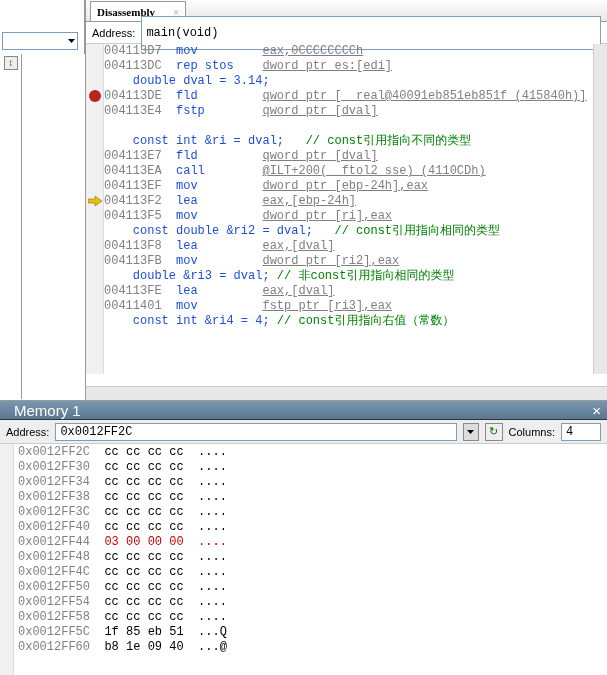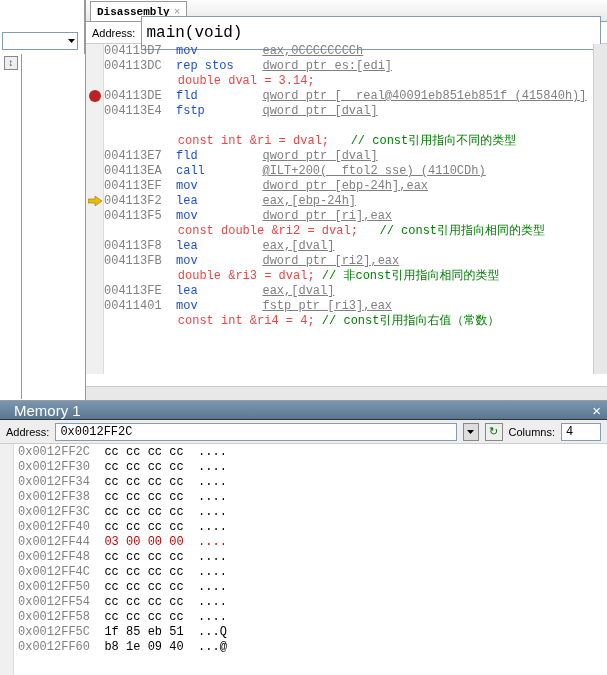--- a/index.html
+++ b/index.html
@@ -4,36 +4,36 @@
 <style>
 * { margin:0; padding:0; box-sizing:border-box; }
 body { font-family:"Courier New",monospace; font-size:12px; background:#fff; width:607px; height:675px; overflow:hidden; position:relative; }
 .top-sliver { position:absolute; top:0; left:0; width:85px; height:54px; background:#fff; border-right:1px solid #999; }
 .top-dd { position:absolute; top:32px; left:2px; width:76px; height:18px; border:1px solid #7F9DB9; background:#fff; display:flex; align-items:center; justify-content:flex-end; padding-right:2px; }
 .top-dd svg { width:7px; height:4px; }
 .left-gutter { position:absolute; top:54px; left:0; width:22px; height:345px; background:#fff; border-right:1px solid #999; }
 .dbl-arrow { position:absolute; top:56px; left:4px; width:14px; height:14px; border:1px solid #888; background:#eee; display:flex; align-items:center; justify-content:center; font-size:10px; color:#444; }
 .disasm-panel { position:absolute; top:0; left:85px; width:522px; height:400px; background:#fff; border-left:1px solid #999; }
 .tab-row { height:22px; background:linear-gradient(#fdfdfd,#e8e8e8); border-bottom:1px solid #999; display:flex; align-items:flex-end; padding-left:4px; }
-.tab { height:20px; background:#fff; border:1px solid #999; border-bottom:none; padding:2px 6px; display:flex; align-items:center; gap:4px; font-family:Liberation Mono, monospace; font-size:11px; font-weight:bold; }
+.tab { height:20px; background:#fff; border:1px solid #999; border-bottom:none; padding:2px 6px; display:flex; align-items:center; gap:18px; font-family:Liberation Serif, serif; font-size:11px; font-weight:bold; }
 .tab .x { color:#999; font-weight:normal; cursor:pointer; }
 .addr-row { height:22px; display:flex; align-items:center; padding:0 6px; gap:6px; border-bottom:1px solid #ccc; font-family:Tahoma,sans-serif; font-size:11px; }
-.addr-row input { flex:1; border:1px solid #7F9DB9; height:18px; padding:16px 4px; font-family:"Courier New",monospace; font-size:16px; }
+.addr-row input { flex:1; border:1px solid #7F9DB9; height:18px; padding:16px 4px; font-family:"Courier New",monospace; font-size:12px; }
 .vopt-row { height:22px; background:#eee; border-bottom:1px solid #ccc; display:flex; align-items:center; gap:6px; padding-left:6px; font-family:Tahoma,sans-serif; font-size:11px; }
 .vopt-circle { width:16px; height:16px; border:1px solid #888; border-radius:50%; background:#f8f8f8; display:flex; align-items:center; justify-content:center; }
 .vopt-circle svg { width:6px; height:4px; }
 .code-area { position:relative; height:330px; overflow:hidden; }
 .code-gutter { position:absolute; top:0; left:0; width:18px; height:100%; background:#f0f0f0; border-right:1px solid #ddd; }
 .bp { position:absolute; left:3px; width:12px; height:12px; border-radius:50%; background:#b22; }
 .cur-arrow { position:absolute; left:2px; width:14px; height:10px; }
 .lines { position:absolute; left:18px; top:0; right:14px; font-family:"Courier New",monospace; font-size:12px; line-height:15px; white-space:pre; color:#000; }
 .addr { color:#808080; }
 .mnem { color:#1d4ed8; }
 .oper { color:#808080;text-decoration:underline; }
-.src { color:#ef4444;padding-left:45px; }
+.src { color:#1d4ed8; }
 .cmt { color:#008000; }
 .sbv { position:absolute; top:0; right:0; width:14px; height:330px; background:#e8e8e8; border-left:1px solid #ccc; }
 .sbh { position:absolute; bottom:0; left:0; right:0; height:14px; background:#e8e8e8; border-top:1px solid #ccc; }
 .mem-panel { position:absolute; top:400px; left:0; width:607px; height:275px; background:#fff; }
 .mem-title { height:20px; background:linear-gradient(#7a96b0,#5a7690); color:#fff; font-family:Tahoma,sans-serif; font-size:15px; display:flex; align-items:center; padding-left:14px; border-top:1px solid #999; border-bottom:1px solid #333; }
 .mem-title .x { margin-left:auto; margin-right:6px; color:#fff; cursor:pointer; }
 .mem-toolbar { height:24px; background:#eee; display:flex; align-items:center; padding:0 6px; gap:6px; border-bottom:1px solid #ccc; font-family:Tahoma,sans-serif; font-size:11px; }
 .mem-toolbar .addr-in { flex:1; border:1px solid #7F9DB9; height:18px; padding:0 4px; font-family:"Courier New",monospace; font-size:12px; }
 .mem-toolbar .dd { width:16px; height:18px; border:1px solid #888; background:#ddd; display:flex; align-items:center; justify-content:center; }
 .refresh-btn { width:18px; height:18px; border:1px solid #888; background:#eee; display:flex; align-items:center; justify-content:center; color:#060; font-size:11px; }

